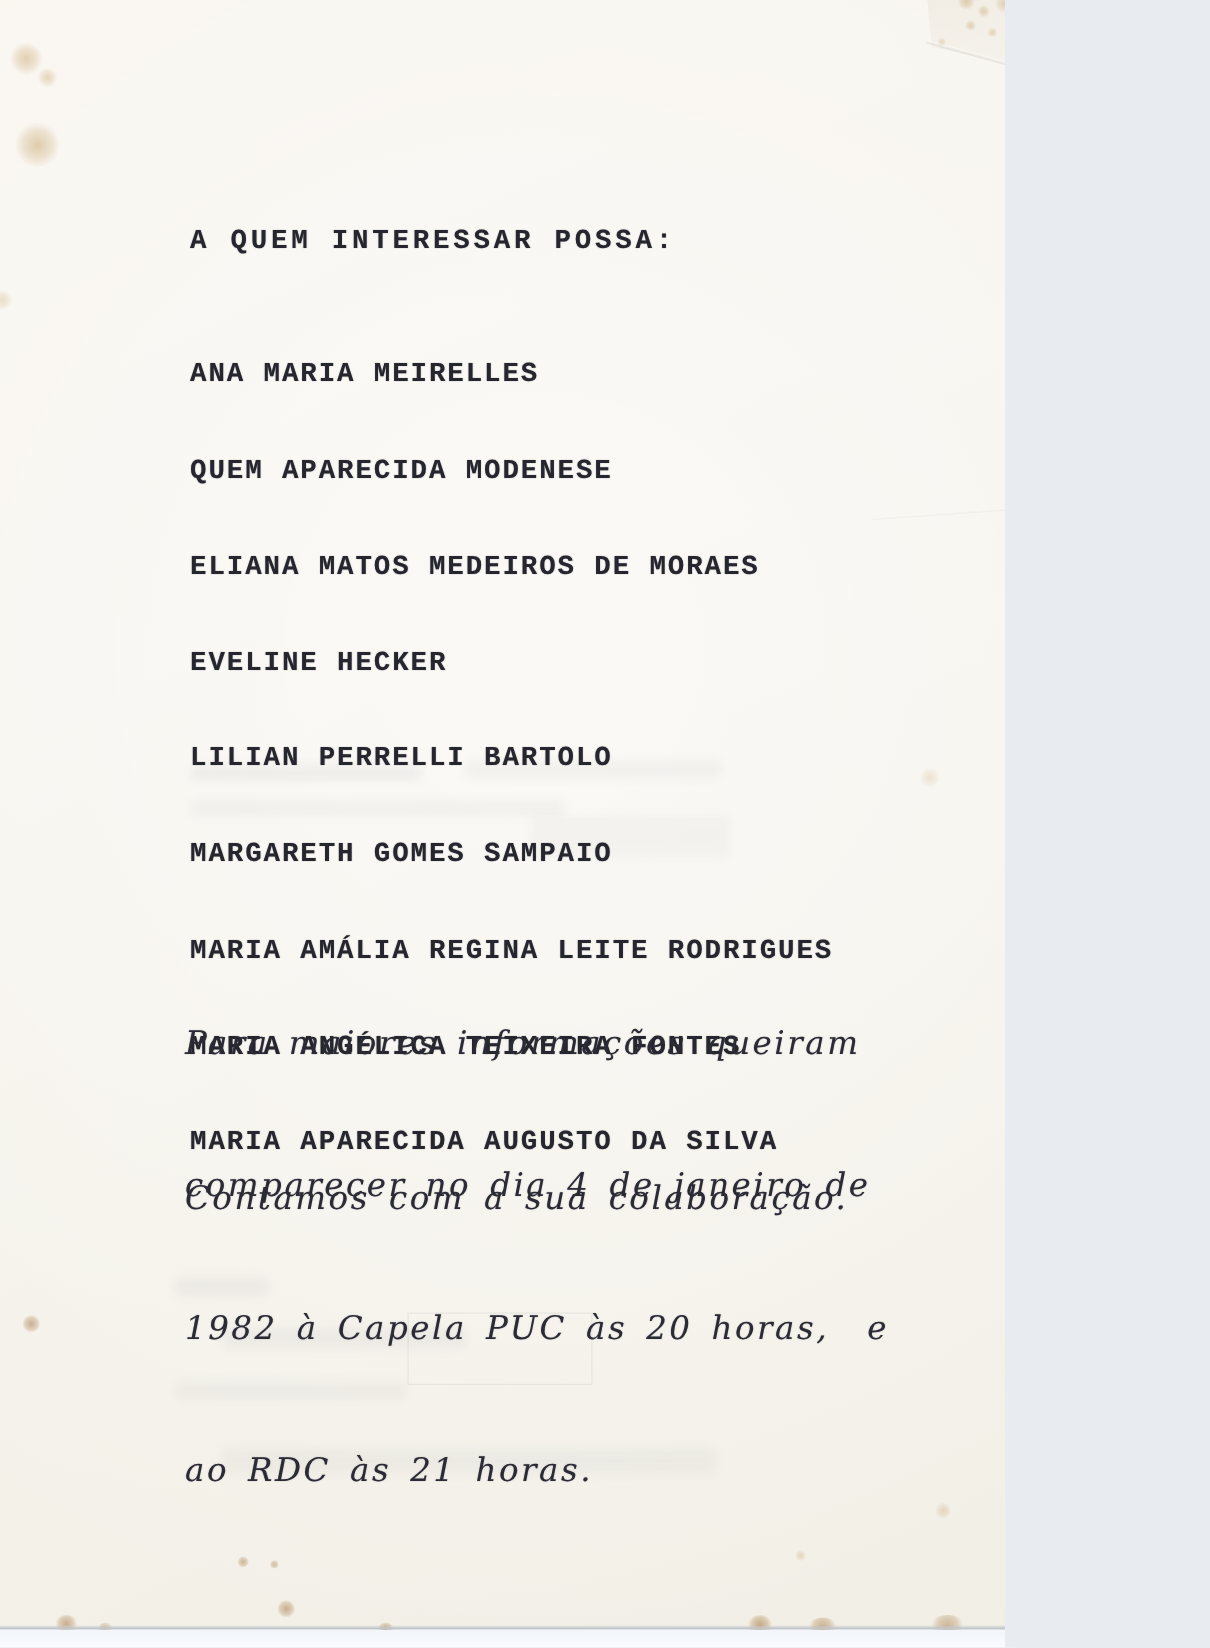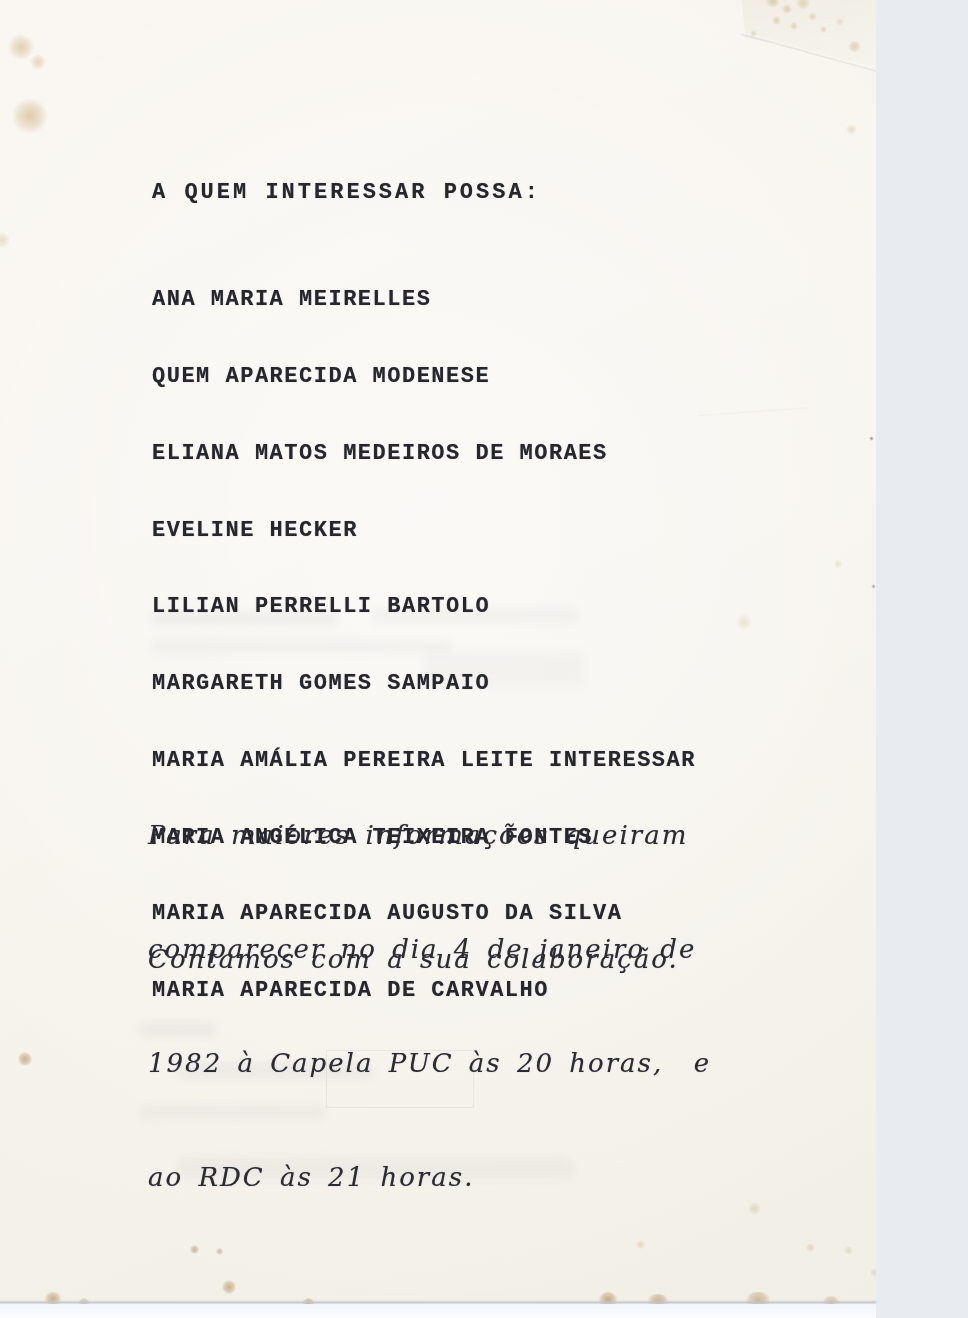--- a/index.html
+++ b/index.html
@@ -1,17 +1,17 @@
 <!DOCTYPE html>
 <html><head>
 <meta charset="utf-8">
 <style>
   html,body { margin:0; padding:0; background:#e8ebef; }
   .scan {
-    position:relative; width:876px; height:1318px; overflow:hidden;
+    position:relative; width:804px; height:1318px; overflow:hidden;
     background:#f1f4f8;
     font-family:"Liberation Sans", sans-serif;
   }
   
   .page {
     position:absolute; left:0; top:0; width:958px; height:1303px;
     background:
       radial-gradient(ellipse 120% 90% at 45% 40%, rgba(255,255,255,0.55), rgba(255,255,255,0) 70%),
       linear-gradient(155deg, #f9f6f0 0%, #f6f3ec 45%, #f1eee5 100%);
   }
@@ -150,24 +150,23 @@
 
     <div class="typed heading">A QUEM INTERESSAR POSSA:</div>
 
     <div class="typed names">
       <div>ANA MARIA MEIRELLES</div>
       <div>QUEM APARECIDA MODENESE</div>
       <div>ELIANA MATOS MEDEIROS DE MORAES</div>
       <div>EVELINE HECKER</div>
       <div>LILIAN PERRELLI BARTOLO</div>
       <div>MARGARETH GOMES SAMPAIO</div>
-      <div>MARIA AMÁLIA PEREIRA LEITE INTERESSAR</div>
+      <div>MARIA AMÁLIA REGINA LEITE RODRIGUES</div>
       <div>MARIA ANGÉLICA TEIXEIRA FONTES</div>
       <div>MARIA APARECIDA AUGUSTO DA SILVA</div>
-      <div>MARIA APARECIDA DE CARVALHO</div>
     </div>
 
     <div class="script-block">
       <div>Para maiores informações queiram</div>
       <div>comparecer no dia 4 de janeiro de</div>
       <div>1982 à Capela PUC às 20 horas,  e</div>
       <div>ao RDC às 21 horas.</div>
     </div>
 
     <div class="closing">Contamos com a sua colaboração.</div>

